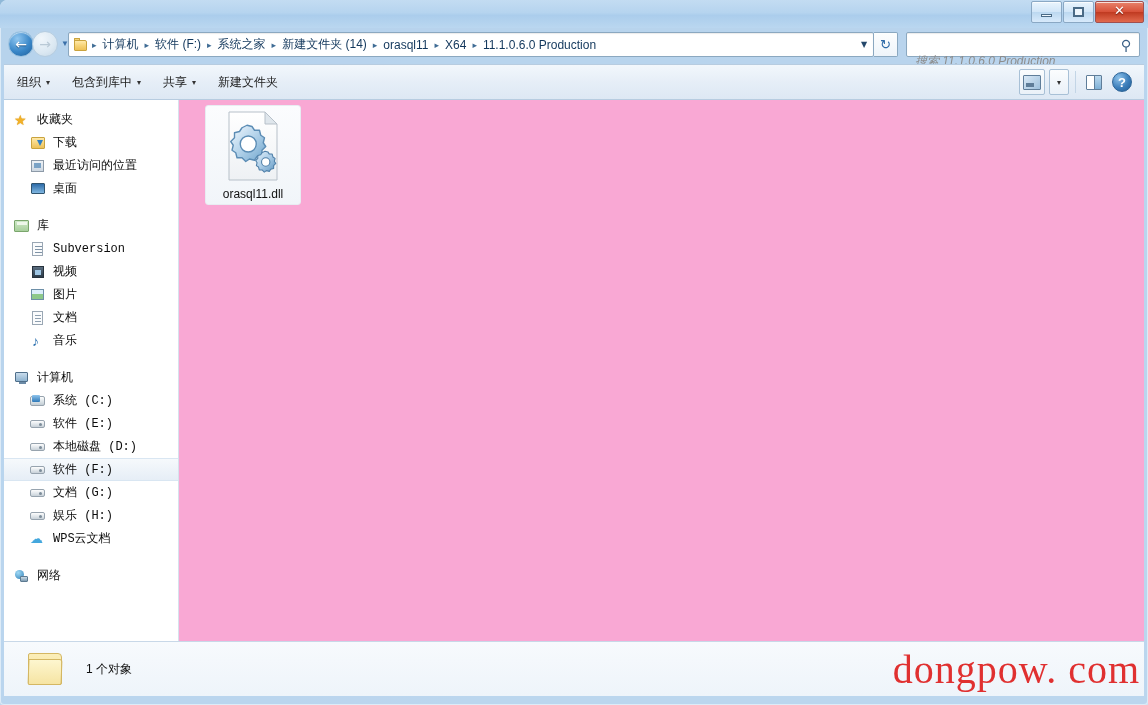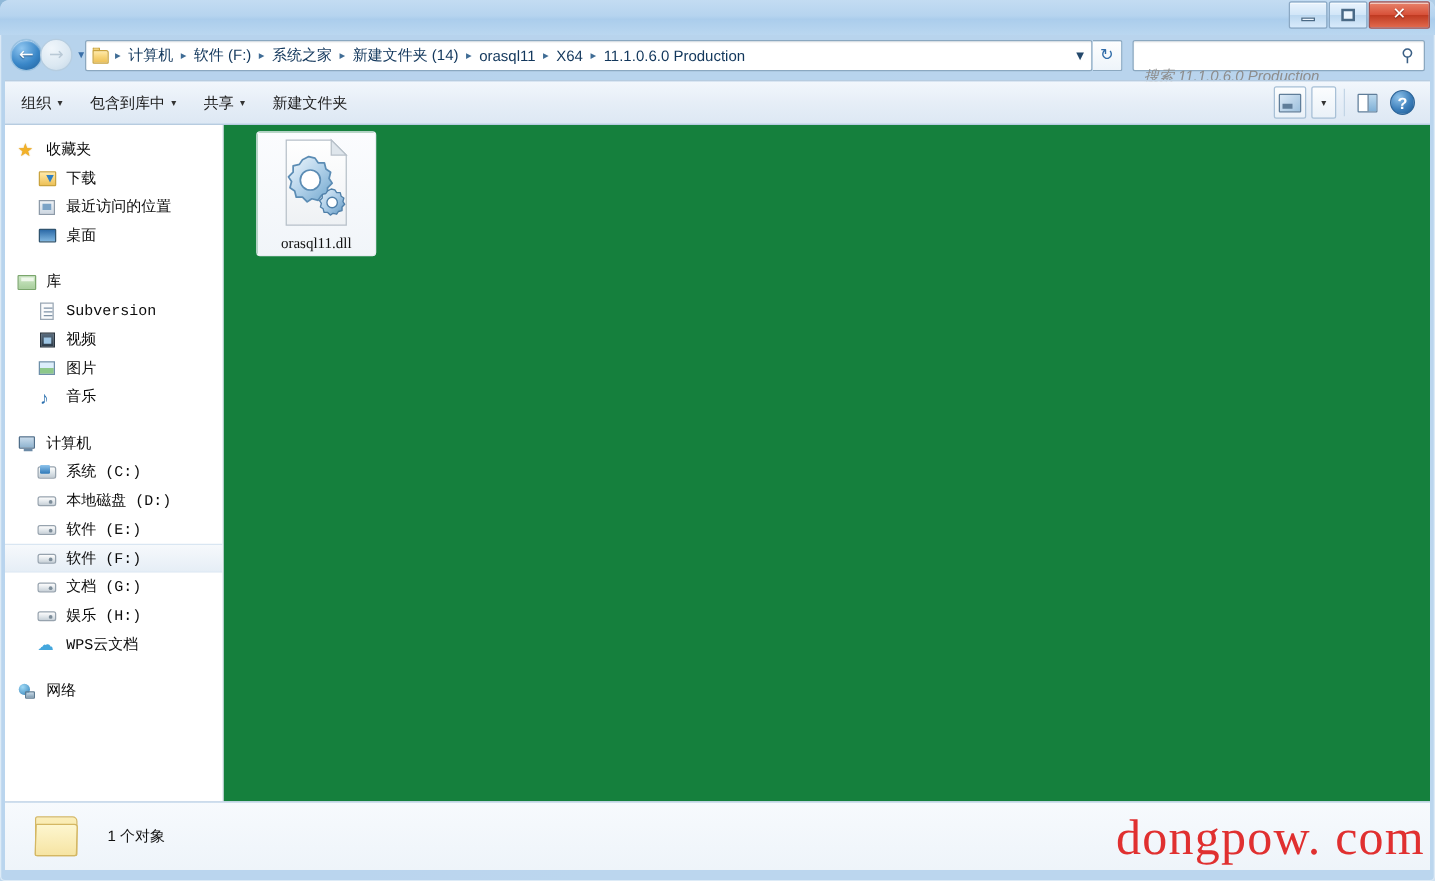--- a/index.html
+++ b/index.html
@@ -591,22 +591,21 @@
     left: 2px; top: 3px;
     width: 7px; height: 1px;
     background: #7f93a6;
     box-shadow: 0 3px 0 #7f93a6, 0 6px 0 #7f93a6;
   }
 
   
   .content {
     flex: 1;
     position: relative;
-    background: #15803d;
-    font-family: Liberation Serif, serif;
+    background: #f9a8d4;
   }
   .file-tile {
     position: absolute;
     left: 26px; top: 5px;
     width: 96px;
     padding: 4px 0 3px 0;
     display: flex;
     flex-direction: column;
     align-items: center;
     background: linear-gradient(to bottom, #fbfcfe 0%, #f1f5f9 100%);
@@ -832,20 +831,26 @@
           <span class="nav-label">视频</span>
         </div>
         <div class="nav-row child">
           <span class="nav-ico">
               <span class="ico-pic"></span>
             </span>
           <span class="nav-label">图片</span>
         </div>
         <div class="nav-row child">
           <span class="nav-ico">
+              <span class="ico-doc"></span>
+            </span>
+          <span class="nav-label">文档</span>
+        </div>
+        <div class="nav-row child">
+          <span class="nav-ico">
               <span class="ico-music">♪</span>
             </span>
           <span class="nav-label">音乐</span>
         </div>
       </div>
 
       <div class="nav-group">
         <div class="nav-row header">
           <span class="nav-ico">
               <span class="ico-pc"></span>
@@ -855,27 +860,27 @@
         <div class="nav-row child">
           <span class="nav-ico">
               <span class="ico-sysdrive"></span>
             </span>
           <span class="nav-label">系统 (C:)</span>
         </div>
         <div class="nav-row child">
           <span class="nav-ico">
               <span class="ico-drive"></span>
             </span>
+          <span class="nav-label">软件 (E:)</span>
+        </div>
+        <div class="nav-row child">
+          <span class="nav-ico">
+              <span class="ico-drive"></span>
+            </span>
           <span class="nav-label">本地磁盘 (D:)</span>
-        </div>
-        <div class="nav-row child">
-          <span class="nav-ico">
-              <span class="ico-drive"></span>
-            </span>
-          <span class="nav-label">软件 (E:)</span>
         </div>
         <div class="nav-row child selected">
           <span class="nav-ico">
               <span class="ico-drive"></span>
             </span>
           <span class="nav-label">软件 (F:)</span>
         </div>
         <div class="nav-row child">
           <span class="nav-ico">
               <span class="ico-drive"></span>

